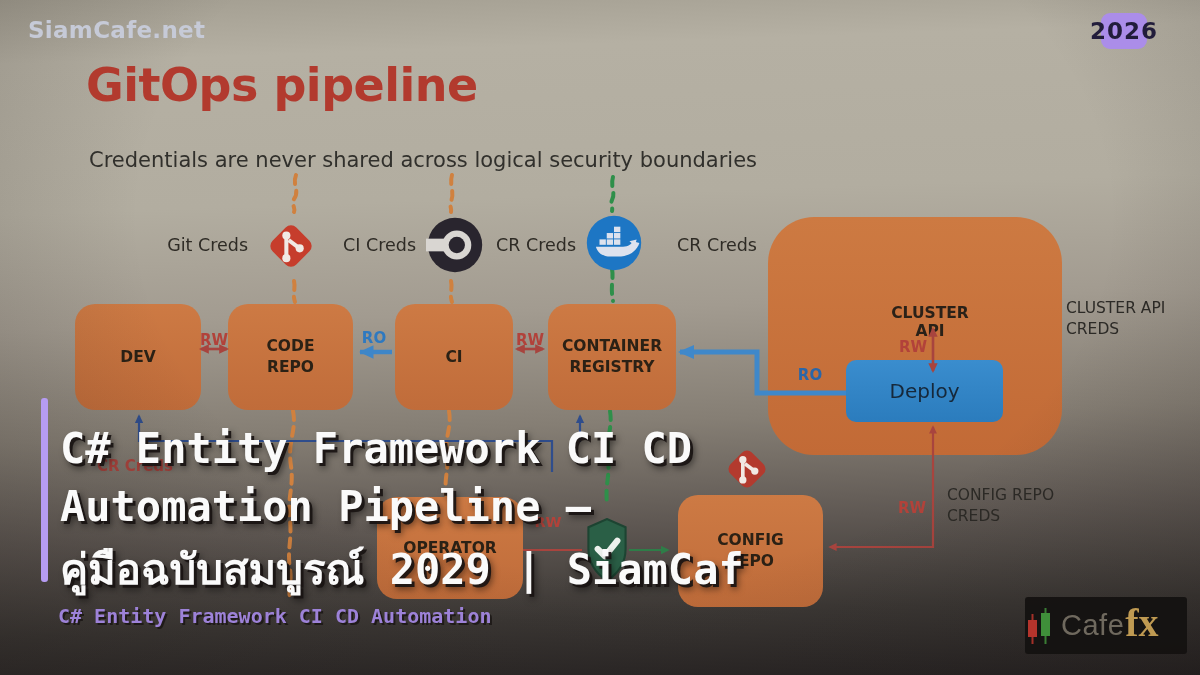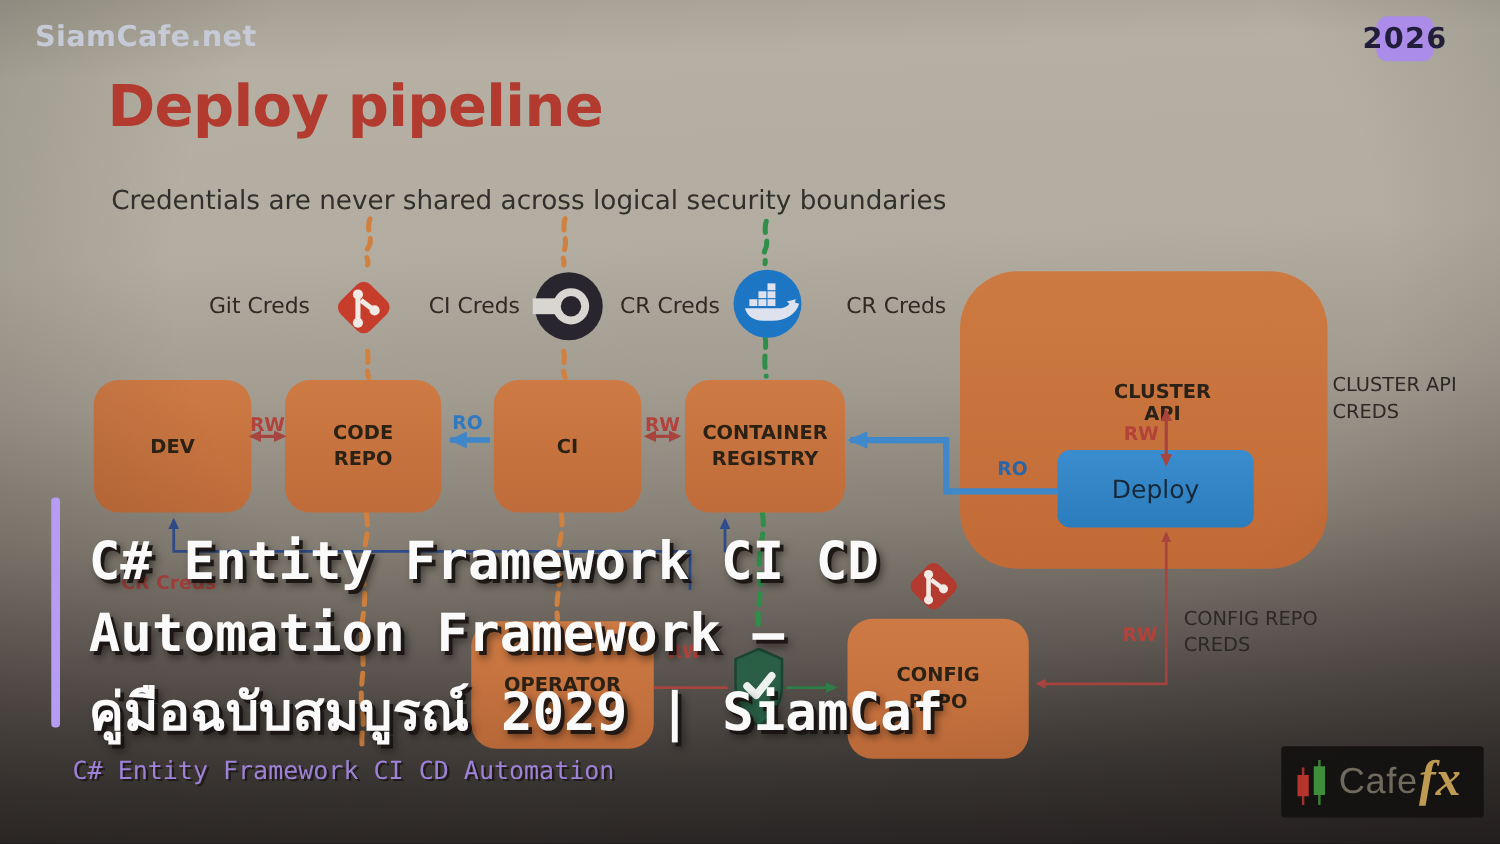--- a/index.html
+++ b/index.html
@@ -30,30 +30,30 @@
   .clusterapi-label{left:874px;top:304px;width:112px;text-align:center;color:#2a2118;font-weight:600;font-size:15.5px;}
   
   .cred{top:235px;font-size:17.5px;color:#2e2b25;}
   .cred.r{text-align:right;}
   .sidecred{font-size:15.5px;color:#2c2a26;line-height:21px;}
   .edge-label{font-weight:700;font-size:15px;width:34px;text-align:center;}
   .red{color:#b2423a;} .blue{color:#2e79c0;} .dblue{color:#2a66a8;}
   .crcreds-hidden{left:97px;top:457px;font-size:15px;font-weight:600;color:#a8423c;}
   
   .accent-bar{left:41px;top:398px;width:7px;height:184px;background:#b69cf2;border-radius:3px;}
-  .headline{left:71px;font-family:"DejaVu Sans Mono","Liberation Mono",monospace;font-weight:700;font-size:42px;color:#fafafa;
+  .headline{left:60px;font-family:"DejaVu Sans Mono","Liberation Mono",monospace;font-weight:700;font-size:42px;color:#fafafa;
     white-space:nowrap;text-shadow:3px 3px 0 rgba(25,20,18,.92),4px 5px 7px rgba(0,0,0,.55);}
   .hl1{top:424px;} .hl2{top:482px;} .hl3{top:536px;}
-  .caption{left:58px;top:604px;font-family:"DejaVu Sans Mono","Liberation Mono",monospace;font-weight:400;font-size:20px;
+  .caption{left:58px;top:604px;font-family:"DejaVu Sans Mono","Liberation Mono",monospace;font-weight:700;font-size:20px;
     color:#9d82d8;text-shadow:2px 2px 0 rgba(20,16,14,.7);}
   
   .logo{left:1025px;top:597px;width:162px;height:57px;background:rgba(20,18,17,.95);border-radius:3px;
-    display:flex;align-items:center;padding-left:10px;box-sizing:border-box;}
+    display:flex;align-items:center;box-sizing:border-box;}
   .logo-cafe{font-family:"Liberation Sans",sans-serif;font-size:29px;color:#6f695e;letter-spacing:.5px;margin-left:4px;}
-  .logo-fx{font-family:"Liberation Serif",serif;font-style:italic;font-weight:700;font-size:40px;color:#bf9a52;margin-left:1px;margin-top:-6px;}
+  .logo-fx{font-family:"Liberation Serif",serif;font-weight:700;font-size:40px;color:#bf9a52;margin-left:1px;margin-top:-6px;}
   svg{display:block;}
   .layer{position:absolute;left:0;top:0;pointer-events:none;}
 </style>
 </head>
 <body>
 
 <div class="stage">
 
   <svg class="layer" width="1200" height="675" viewBox="0 0 1200 675">
     <g fill="none" stroke-linecap="round" stroke-width="4" stroke-dasharray="9 7">
@@ -176,33 +176,33 @@
       <circle cx="42" cy="32" r="7" stroke="none"></circle>
       <circle cx="42" cy="71" r="7" stroke="none"></circle>
       <circle cx="65" cy="54" r="7" stroke="none"></circle>
     </g>
   </svg>
 
   <div class="vignette"></div>
 
   <div class="abs accent-bar"></div>
   <div class="abs headline hl1">C# Entity Framework CI CD</div>
-  <div class="abs headline hl2">Automation Framework —</div>
+  <div class="abs headline hl2">Automation Pipeline —</div>
   <div class="abs headline hl3">คู่มือฉบับสมบูรณ์ 2029 | SiamCaf</div>
   <div class="abs caption">C# Entity Framework CI CD Automation</div>
 
   <div class="abs logo">
     <svg width="32" height="40" viewBox="0 0 32 40">
       <line x1="7.5" y1="8" x2="7.5" y2="38" stroke="#a33028" stroke-width="2"></line>
       <rect x="3" y="14" width="9" height="17" fill="#b5342c"></rect>
       <line x1="20.5" y1="2" x2="20.5" y2="38" stroke="#3a7d34" stroke-width="2"></line>
       <rect x="16" y="7" width="9" height="23" fill="#3f8f3a"></rect>
     </svg>
     <span class="logo-cafe">Cafe</span>
     <span class="logo-fx">fx</span>
   </div>
 
   <div class="abs watermark">SiamCafe.net</div>
   <div class="abs badge">2026</div>
-  <div class="abs title">Deploy pipeline</div>
+  <div class="abs title">GitOps pipeline</div>
   <div class="abs subtitle">Credentials are never shared across logical security boundaries</div>
 
 </div>
 
 </body></html>

